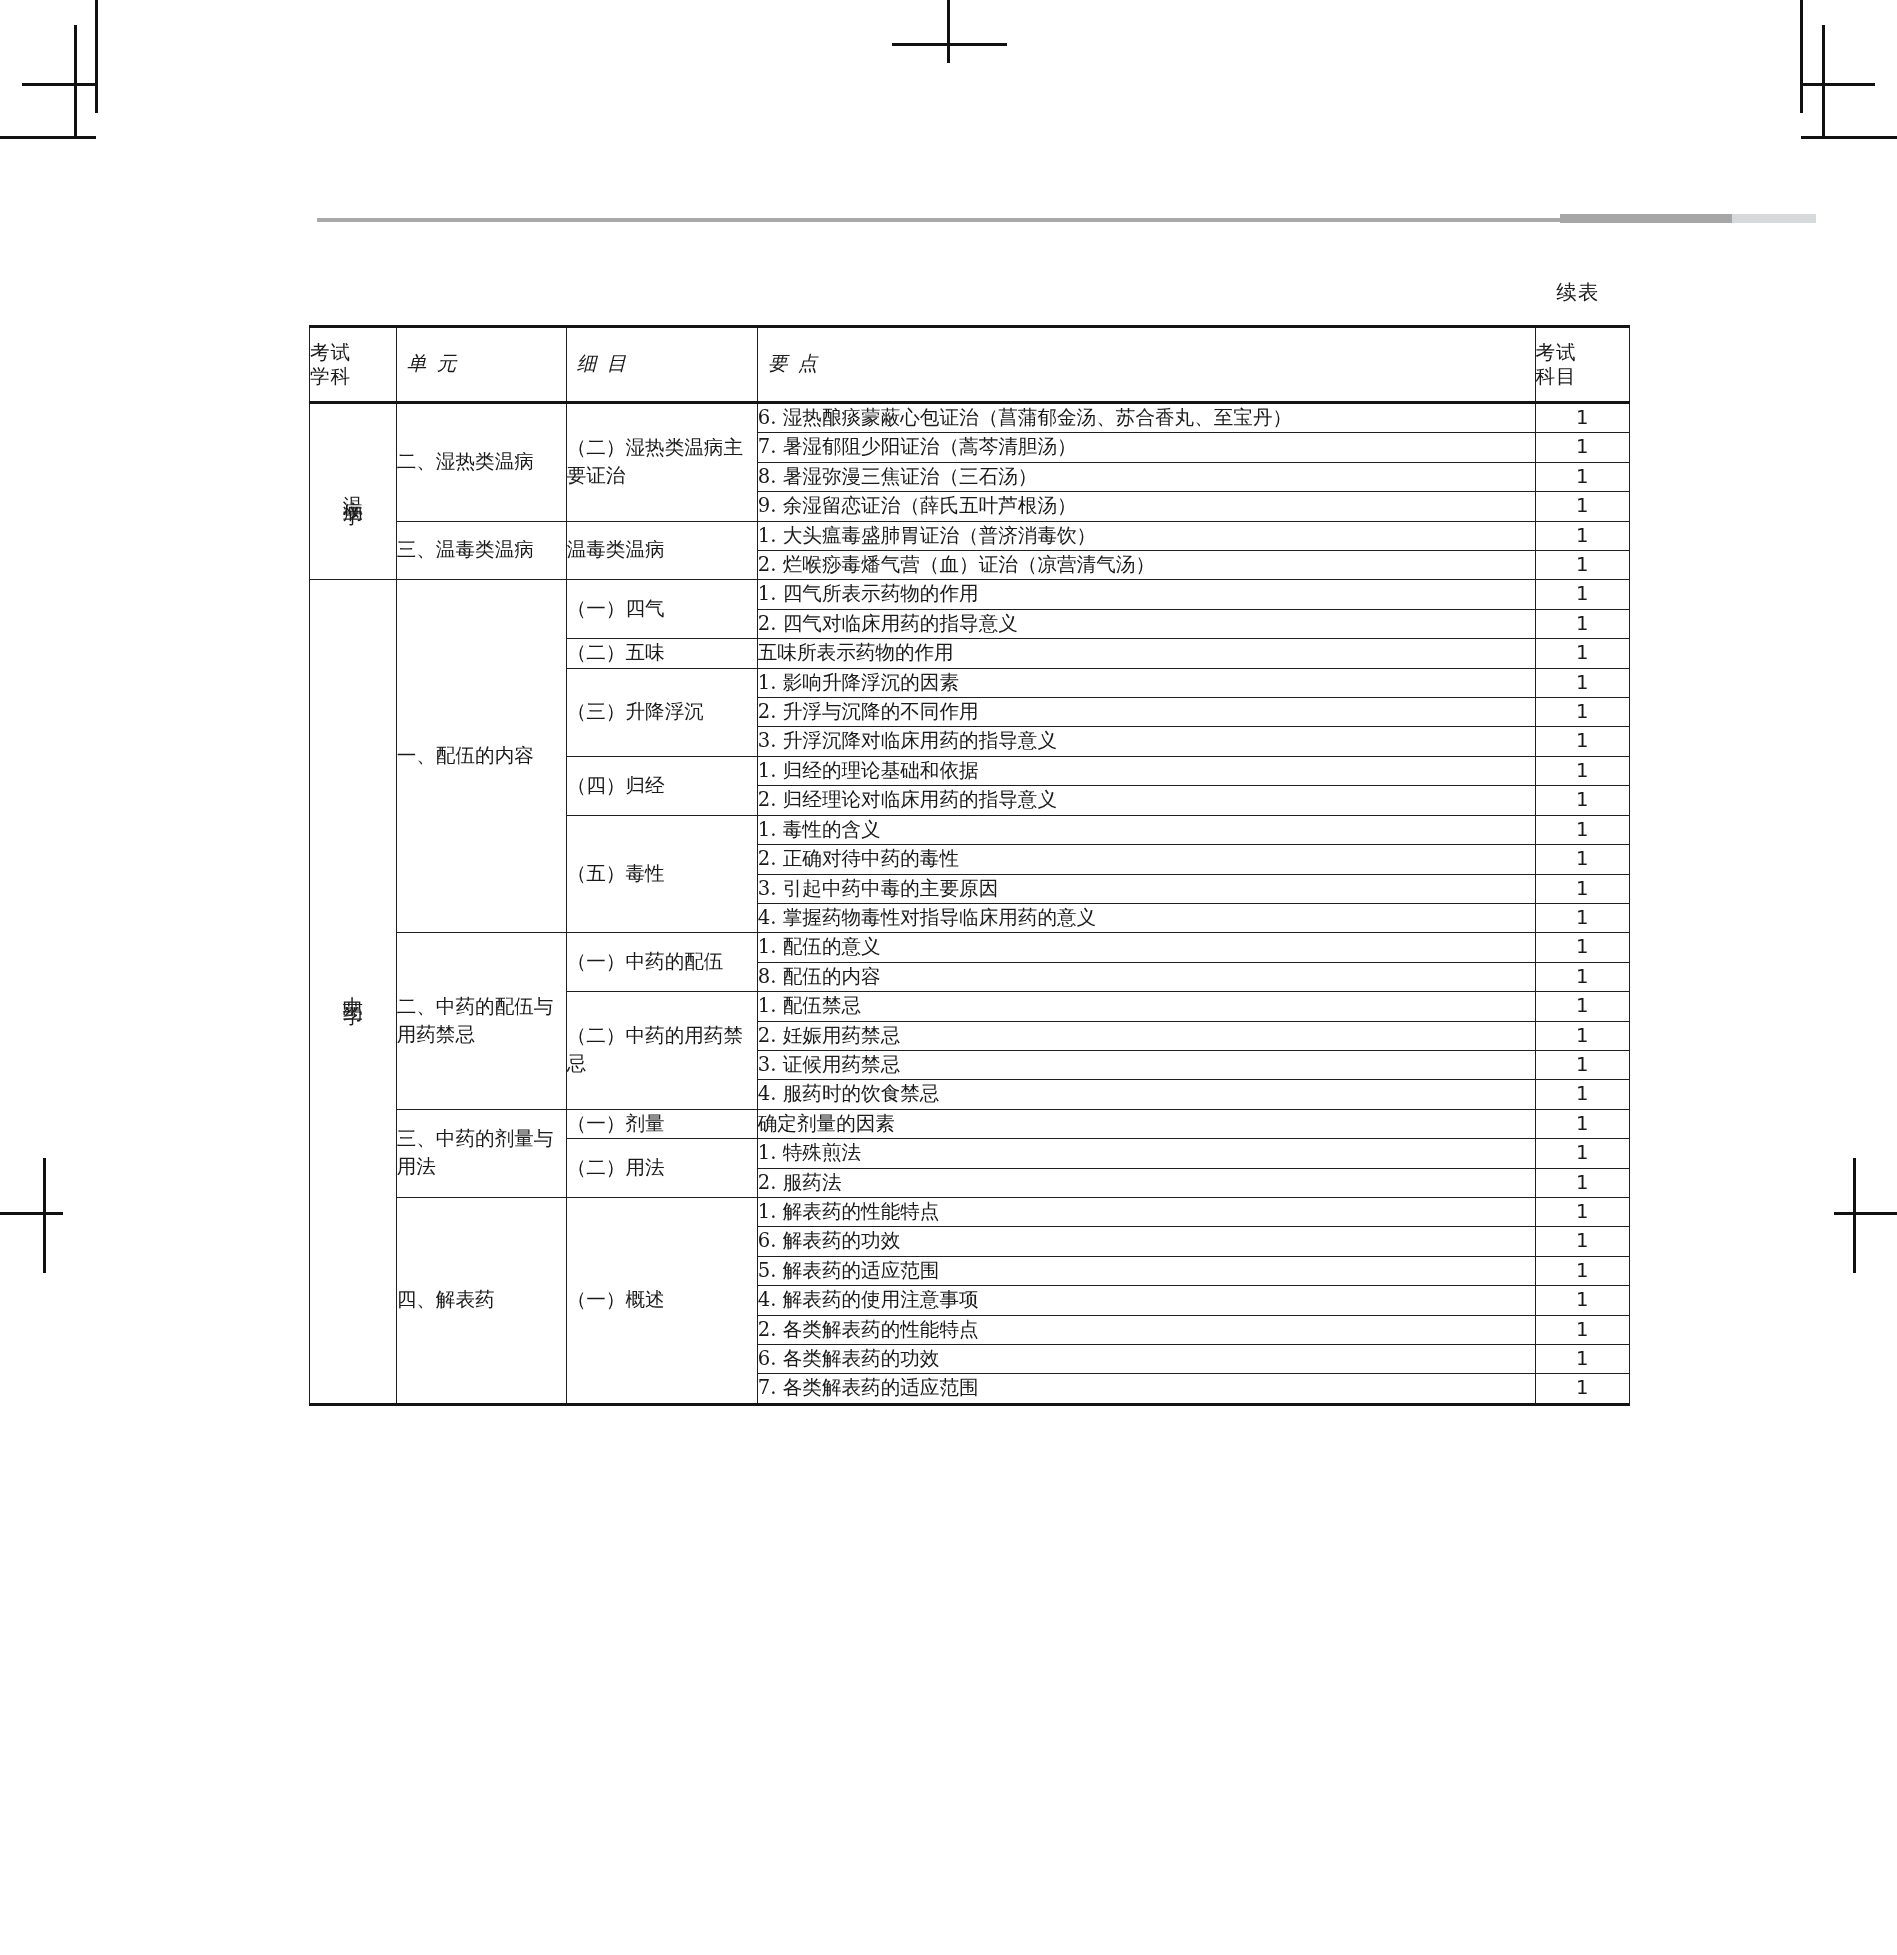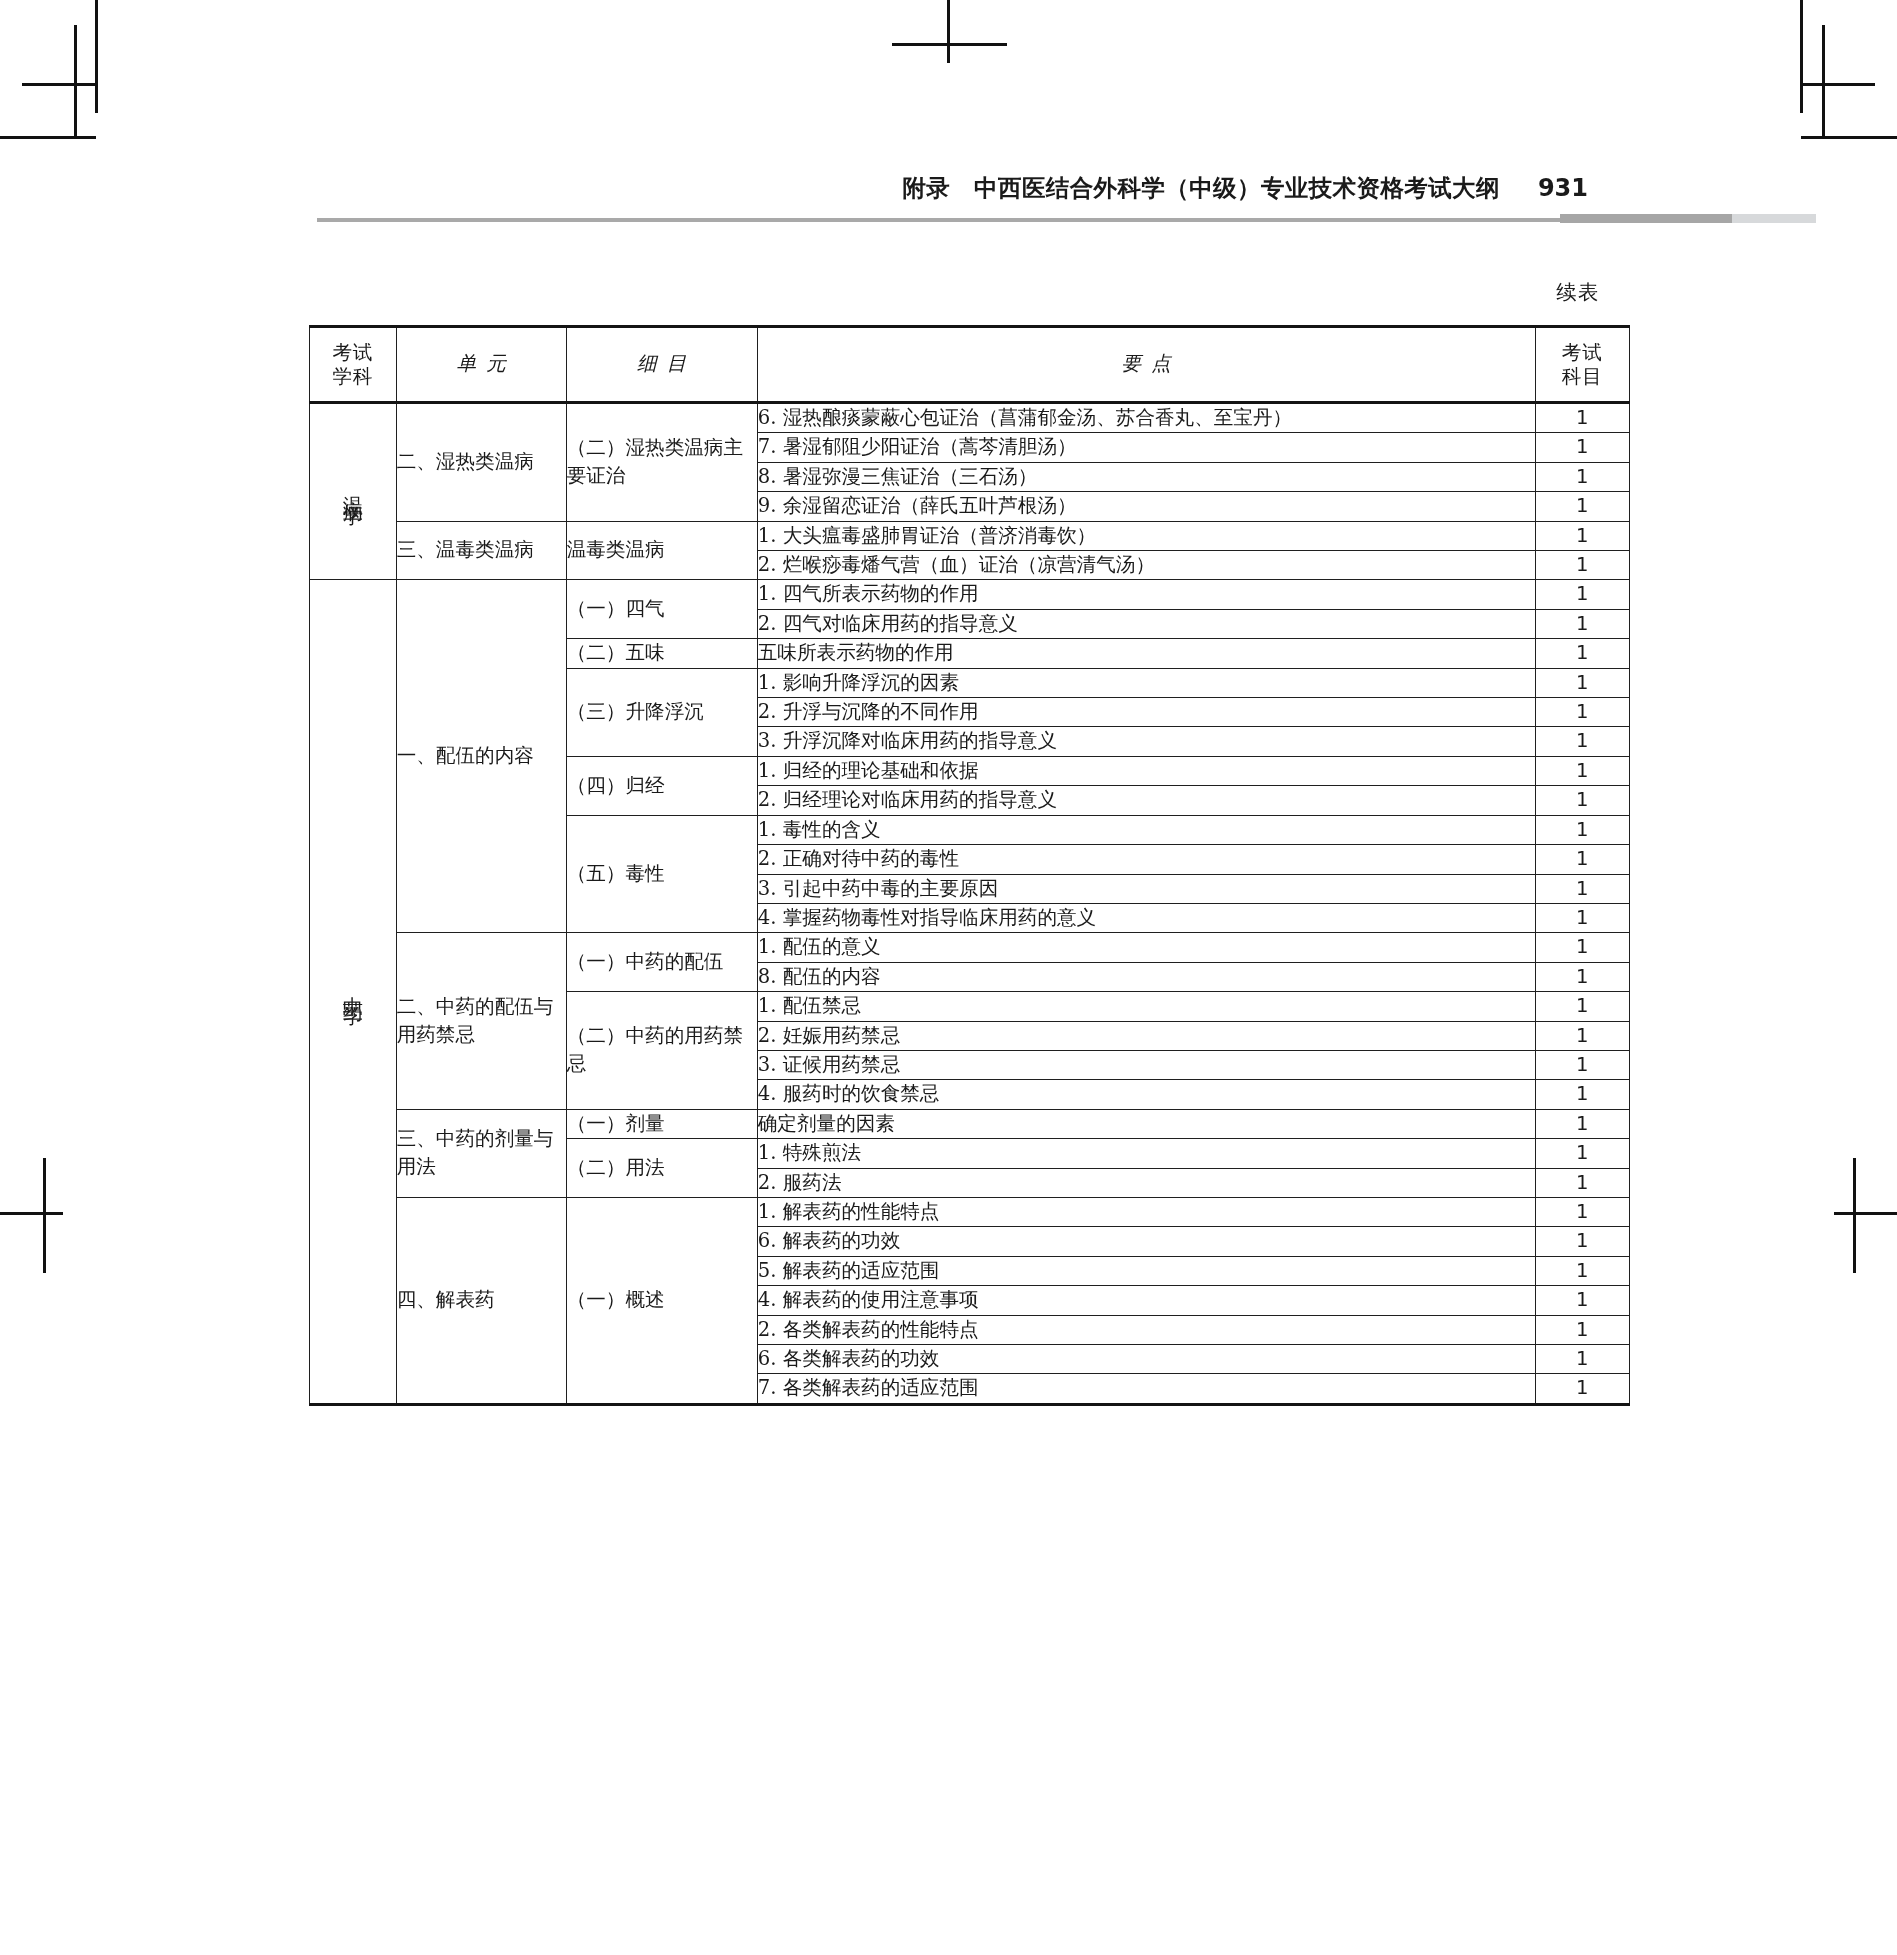--- a/index.html
+++ b/index.html
@@ -127,21 +127,21 @@
     text-orientation: upright;
     letter-spacing: 4.7px;
     line-height: 1.0;
     font-size: 20.3px;
     padding: 7px 0;
   }
   .cell-num    { text-align: center; font-size: 19px;
                  font-family: "DejaVu Sans", "Liberation Sans", sans-serif; }
 
   .hdr {
-    text-align: center;
+    text-align: left;
     font-size: 20.3px;
     letter-spacing: 0.8px;
     height: 73px;
   }
   .hdr .two-line { line-height: 1.18; }
   .hdr .spaced { letter-spacing: 10.2px; padding-left: 10.2px; font-style: italic; }
 
   .unit-label, .detail-label {
     font-size: 19.6px;
     line-height: 1.5;
@@ -171,24 +171,20 @@
   <div class="cm v" style="left:947px; top:0px; height:63px;"></div>
   <div class="cm h" style="left:892px; top:43px; width:115px;"></div>
 
   <div class="cm h" style="left:0px; top:1212px; width:63px;"></div>
   <div class="cm v" style="left:43px; top:1158px; height:115px;"></div>
 
   <div class="cm h" style="left:1834px; top:1212px; width:63px;"></div>
   <div class="cm v" style="left:1853px; top:1158px; height:115px;"></div>
 
   <div id="running-head">
-    <div class="rh-inner">
-      <span id="rh-title">附录　中西医结合外科学（中级）专业技术资格考试大纲</span>
-      <span id="rh-pageno">931</span>
-    </div>
     <div id="rh-rule"></div>
     <div id="rh-rule-dark"></div>
     <div id="rh-rule-light"></div>
   </div>
 
   <div id="续表">续表</div>
 
   <div id="grid-wrap">
     <table class="grid">
       <colgroup>

